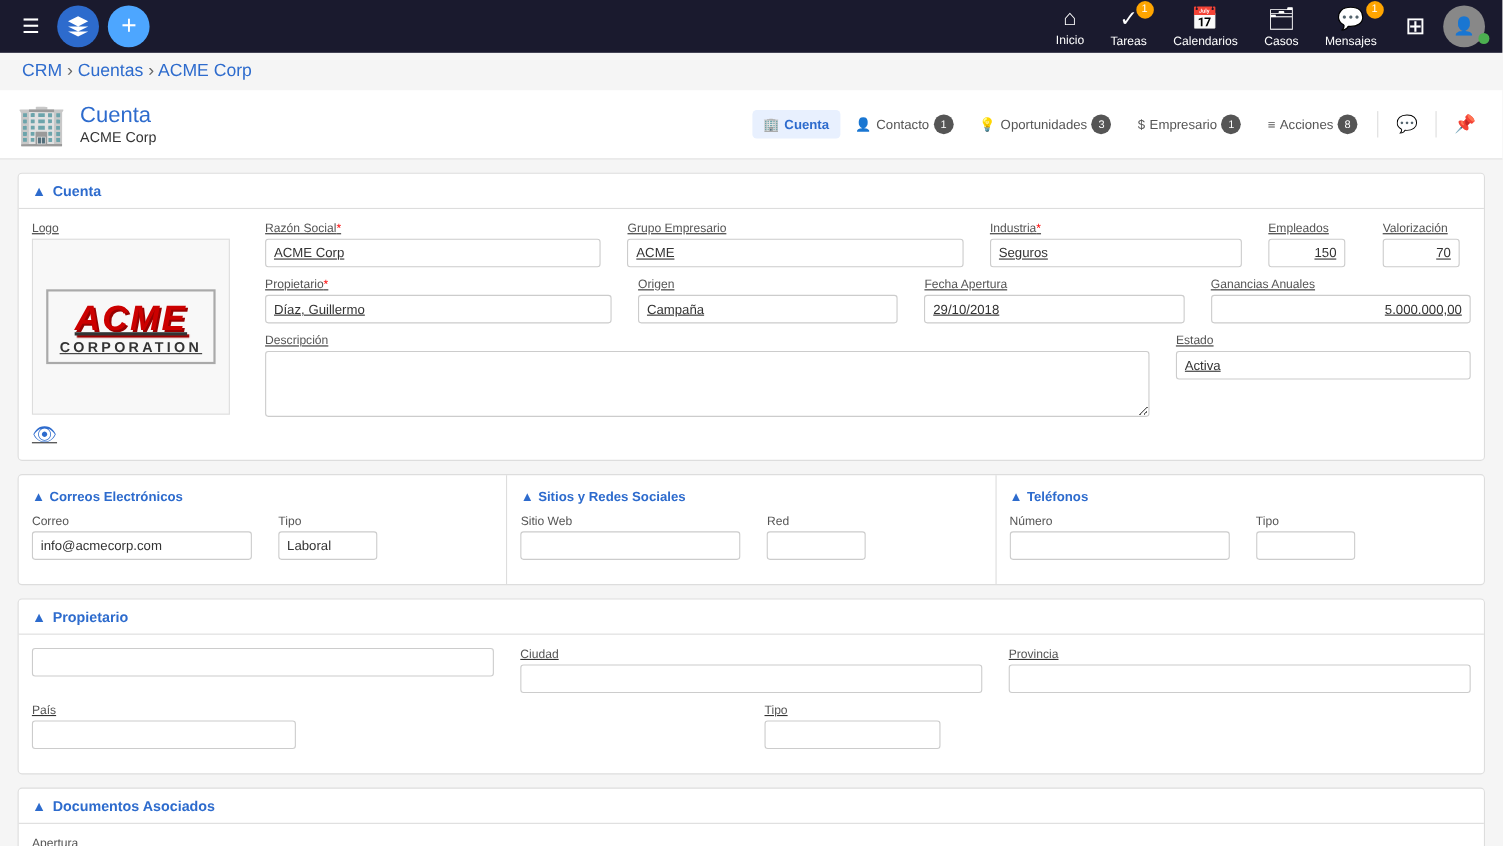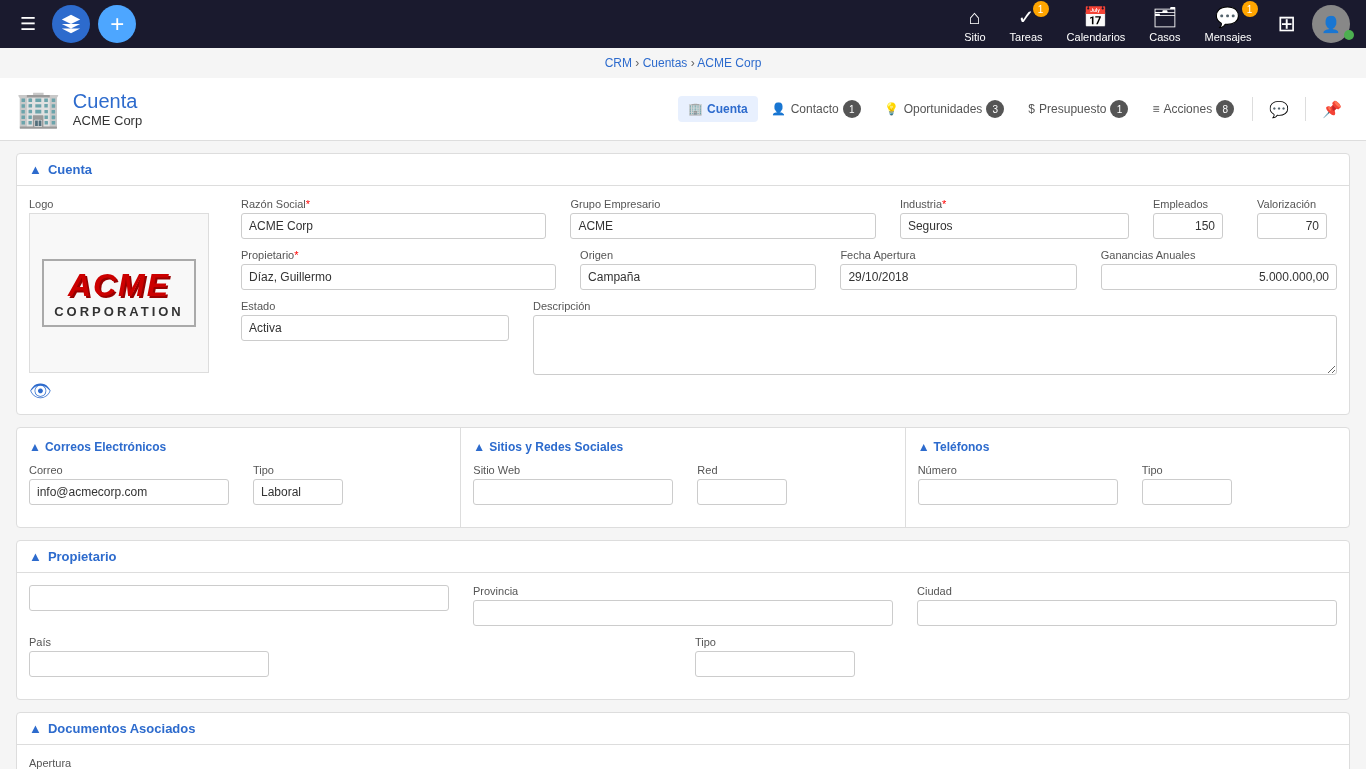--- a/index.html
+++ b/index.html
@@ -46,23 +46,22 @@
     .nav-grid-icon { color: white; font-size: 22px; cursor: pointer; padding: 0 8px; }
     .nav-avatar {
       width: 38px; height: 38px; border-radius: 50%; background: #888;
       overflow: hidden; display: flex; align-items: center; justify-content: center;
       color: white; font-size: 16px;
     }
 
     
     .breadcrumb {
       padding: 8px 20px;
-      font-size: 12px;
+      font-size: 16px;
       color: #2d6bcd;
-      text-align: center;
     }
     .breadcrumb span { color: #666; }
 
     
     .page-header {
       background: white;
       padding: 10px 16px;
       display: flex;
       align-items: center;
       border-bottom: 1px solid #ddd;
@@ -109,20 +108,21 @@
       padding: 8px 12px;
       font-size: 13px;
       font-weight: bold;
       color: #2d6bcd;
       border-bottom: 1px solid #ddd;
       display: flex; align-items: center; gap: 6px;
       cursor: pointer;
     }
     .section-body {
       padding: 12px;
+      text-decoration: underline;
     }
 
     
     .form-row {
       display: flex;
       gap: 24px;
       margin-bottom: 10px;
     }
     .form-group {
       display: flex;
@@ -211,21 +211,21 @@
   <div class="nav-logo">
     <svg width="22" height="22" viewBox="0 0 24 24" fill="white">
         <path d="M12 2L2 7l10 5 10-5-10-5zM2 17l10 5 10-5M2 12l10 5 10-5"></path>
       </svg>
   </div>
   <button class="nav-add-btn">+</button>
   <div class="nav-spacer"></div>
   <div class="nav-items">
     <div class="nav-item">
       <span class="nav-icon">⌂</span>
-      <span>Sitio</span>
+      <span>Inicio</span>
     </div>
     <div class="nav-item" style="position:relative">
       <div class="nav-badge">1</div>
       <span class="nav-icon">✓</span>
       <span>Tareas</span>
     </div>
     <div class="nav-item">
       <span class="nav-icon">📅</span>
       <span>Calendarios</span>
     </div>
@@ -270,21 +270,21 @@
       <span>Contacto</span>
       <span class="tab-count">1</span>
     </div>
     <div class="header-tab">
       <span>💡</span>
       <span>Oportunidades</span>
       <span class="tab-count">3</span>
     </div>
     <div class="header-tab">
       <span>$</span>
-      <span>Presupuesto</span>
+      <span>Empresario</span>
       <span class="tab-count">1</span>
     </div>
     <div class="header-tab">
       <span>≡</span>
       <span>Acciones</span>
       <span class="tab-count">8</span>
     </div>
     <div class="header-divider"></div>
     <span class="header-action-icon">💬</span>
     <div class="header-divider"></div>
@@ -359,27 +359,27 @@
               <label>Fecha Apertura</label>
               <input type="text" value="29/10/2018" style="">
             </div>
             <div class="form-group" style="flex:1.5">
               <label>Ganancias Anuales</label>
               <input type="text" style="text-align: right;" value="5.000.000,00">
             </div>
           </div>
 
           <div class="form-row">
+            <div class="form-group" style="flex:3">
+              <label>Descripción</label>
+              <textarea style="height: 60px; resize: vertical;"></textarea>
+            </div>
             <div class="form-group" style="flex:1">
               <label>Estado</label>
               <input type="text" value="Activa" style="">
-            </div>
-            <div class="form-group" style="flex:3">
-              <label>Descripción</label>
-              <textarea style="height: 60px; resize: vertical;"></textarea>
             </div>
           </div>
         </div>
       </div>
     </div>
   </div>
 
   <div class="section">
     <div class="sub-sections">
 
@@ -440,25 +440,25 @@
     <div class="section-header">
       <span>▲</span>
       <span>Propietario</span>
     </div>
     <div class="section-body">
       <div class="form-row">
         <div class="form-group" style="flex:1">
           <input type="text" style="width: 100%;">
         </div>
         <div class="form-group" style="flex:1">
+          <label>Ciudad</label>
+          <input type="text" style="width: 100%;">
+        </div>
+        <div class="form-group" style="flex:1">
           <label>Provincia</label>
-          <input type="text" style="width: 100%;">
-        </div>
-        <div class="form-group" style="flex:1">
-          <label>Ciudad</label>
           <input type="text" style="width: 100%;">
         </div>
       </div>
       <div class="form-row">
         <div class="form-group" style="flex:1">
           <label>País</label>
           <input type="text" style="width: 240px;">
         </div>
         <div class="form-group" style="flex:1">
           <label>Tipo</label>

